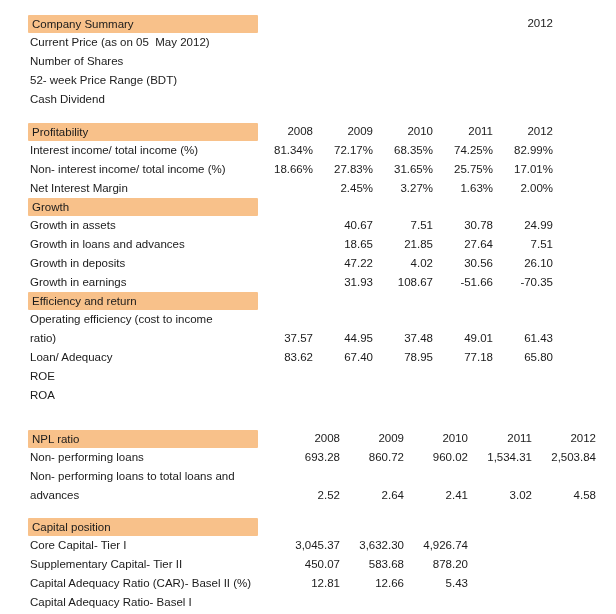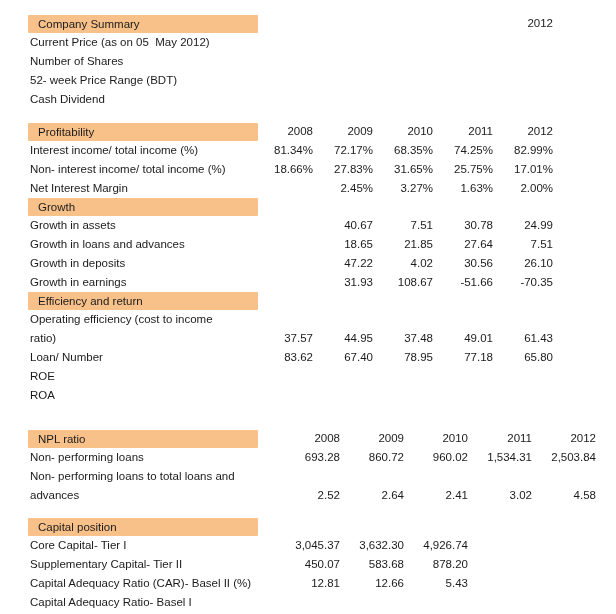--- a/index.html
+++ b/index.html
@@ -29,21 +29,21 @@
   }
   .value-cell{
     text-align:right;
     white-space:nowrap;
   }
   .header-row{align-items:center;}
   .header-bar{
     width:230px;
     height:18px;
     line-height:18px;
-    padding-left:10px;
+    padding-left:4px;
     box-sizing:border-box;
     background:var(--accent);
     border-radius:1px;
     position:relative;
     z-index:0;
     white-space:nowrap;
   }
   .year-cell{
     text-align:right;
     white-space:nowrap;
@@ -192,21 +192,21 @@
       <div class="row data-row">
         <div class="label-cell">Operating efficiency (cost to income
 ratio)</div>
         <div class="value-cell">37.57</div>
         <div class="value-cell">44.95</div>
         <div class="value-cell">37.48</div>
         <div class="value-cell">49.01</div>
         <div class="value-cell">61.43</div>
       </div>
       <div class="row data-row">
-        <div class="label-cell">Loan/ Number</div>
+        <div class="label-cell">Loan/ Adequacy</div>
         <div class="value-cell">83.62</div>
         <div class="value-cell">67.40</div>
         <div class="value-cell">78.95</div>
         <div class="value-cell">77.18</div>
         <div class="value-cell">65.80</div>
       </div>
       <div class="row data-row">
         <div class="label-cell">ROE</div>
         <div class="value-cell"></div>
         <div class="value-cell"></div>

